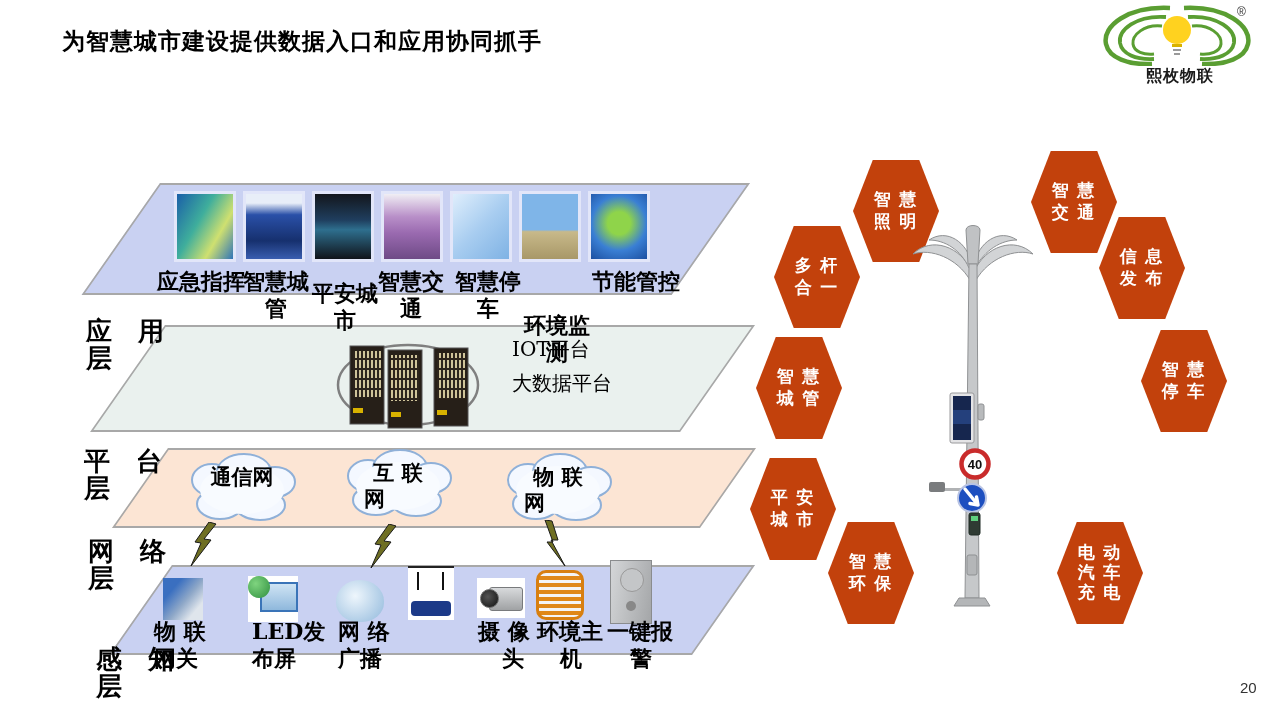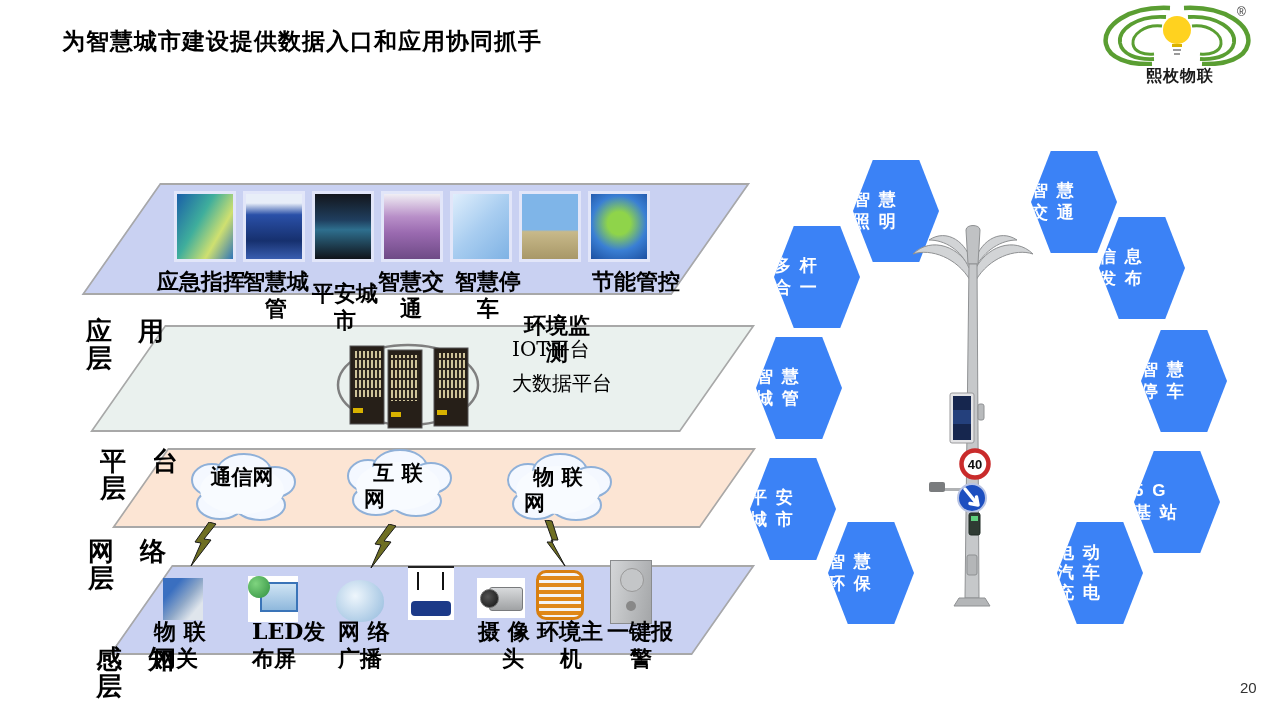--- a/index.html
+++ b/index.html
@@ -42,24 +42,24 @@
   
   .plat-txt{font-family:"DejaVu Serif","Liberation Serif",serif;font-size:20px;}
   
   .cloud{position:absolute;width:120px;height:80px;}
   .cloud .txt{position:absolute;left:0;top:16px;width:100%;text-align:center;
               font-family:"DejaVu Serif","Liberation Serif",serif;font-weight:700;
               font-size:21px;line-height:26px;}
   .cloud .txt div:empty{display:none;}
   .cloud .txt .l2{text-align:left;padding-left:26px;}
   
-  .hex{position:absolute;width:86px;height:102px;background:#3b82f6;
+  .hex{position:absolute;width:86px;height:102px;background:#c2410c;
        clip-path:polygon(23% 0,77% 0,100% 50%,77% 100%,23% 100%,0 50%);
        color:#fff;display:flex;flex-direction:column;justify-content:center;
-       align-items:flex-start;font-weight:700;font-size:17px;line-height:22px;
+       align-items:center;font-weight:700;font-size:17px;line-height:22px;
        letter-spacing:2px;text-align:center;}
   .hex div:empty{display:none;}
   
   .pic{position:absolute;}
   .pic-gw{background:linear-gradient(130deg,#3a6fc0 25%,#8fa8c8 55%,#dfe5ec 80%);}
   .pic-led{background:#fff;}
   .pic-led .mon{position:absolute;left:12px;top:6px;width:34px;height:26px;
                 border:2px solid #3a74b8;background:linear-gradient(#cfe4f4,#8fb8dc);}
   .pic-led .globe{position:absolute;left:0;top:0;width:22px;height:22px;border-radius:50%;
                   background:radial-gradient(circle at 35% 35%,#7fd47f,#2f8f3f);}
@@ -109,21 +109,21 @@
   <div class="abs logo-name">熙枚物联</div>
 
   <div class="layer-shape l-app"></div>
   <div class="layer-shape l-plat"></div>
   <div class="layer-shape l-net"></div>
   <div class="layer-shape l-per"></div>
 
   <div class="abs layer-label" style="left:86px;top:264px;">
     <div>应　用</div><div>层</div>
   </div>
-  <div class="abs layer-label" style="left:100px;top:394px;">
+  <div class="abs layer-label" style="left:84px;top:394px;">
     <div>平　台</div><div>层</div>
   </div>
   <div class="abs layer-label" style="left:88px;top:484px;">
     <div>网　络</div><div>层</div>
   </div>
   <div class="abs layer-label" style="left:96px;top:592px;">
     <div>感　知</div><div>层</div>
   </div>
 
   <div class="app-img ph1" style="left:174px;"></div>
@@ -312,24 +312,20 @@
     <div>智 慧</div>
       <div>交 通</div>
   </div>
   <div class="hex" style="left:1099px;top:217px;">
     <div>信 息</div>
       <div>发 布</div>
   </div>
   <div class="hex" style="left:1141px;top:330px;">
     <div>智 慧</div>
       <div>停 车</div>
-  </div>
-  <div class="hex" style="left:1134px;top:451px;">
-    <div>5 G</div>
-      <div>基 站</div>
   </div>
   <div class="hex" style="left:1057px;top:522px;line-height:20px;">
     <div>电 动</div>
       <div>汽 车</div>
       <div>充 电</div>
   </div>
 
   <svg class="abs" style="left:895px;top:222px;" width="150" height="390" viewBox="0 0 150 390">
     <g fill="#d2d4d6" stroke="#8f9193" stroke-width="1">
       <path d="M75,58 C62,36 36,26 18,32 C36,14 66,24 77,50 Z"></path>

